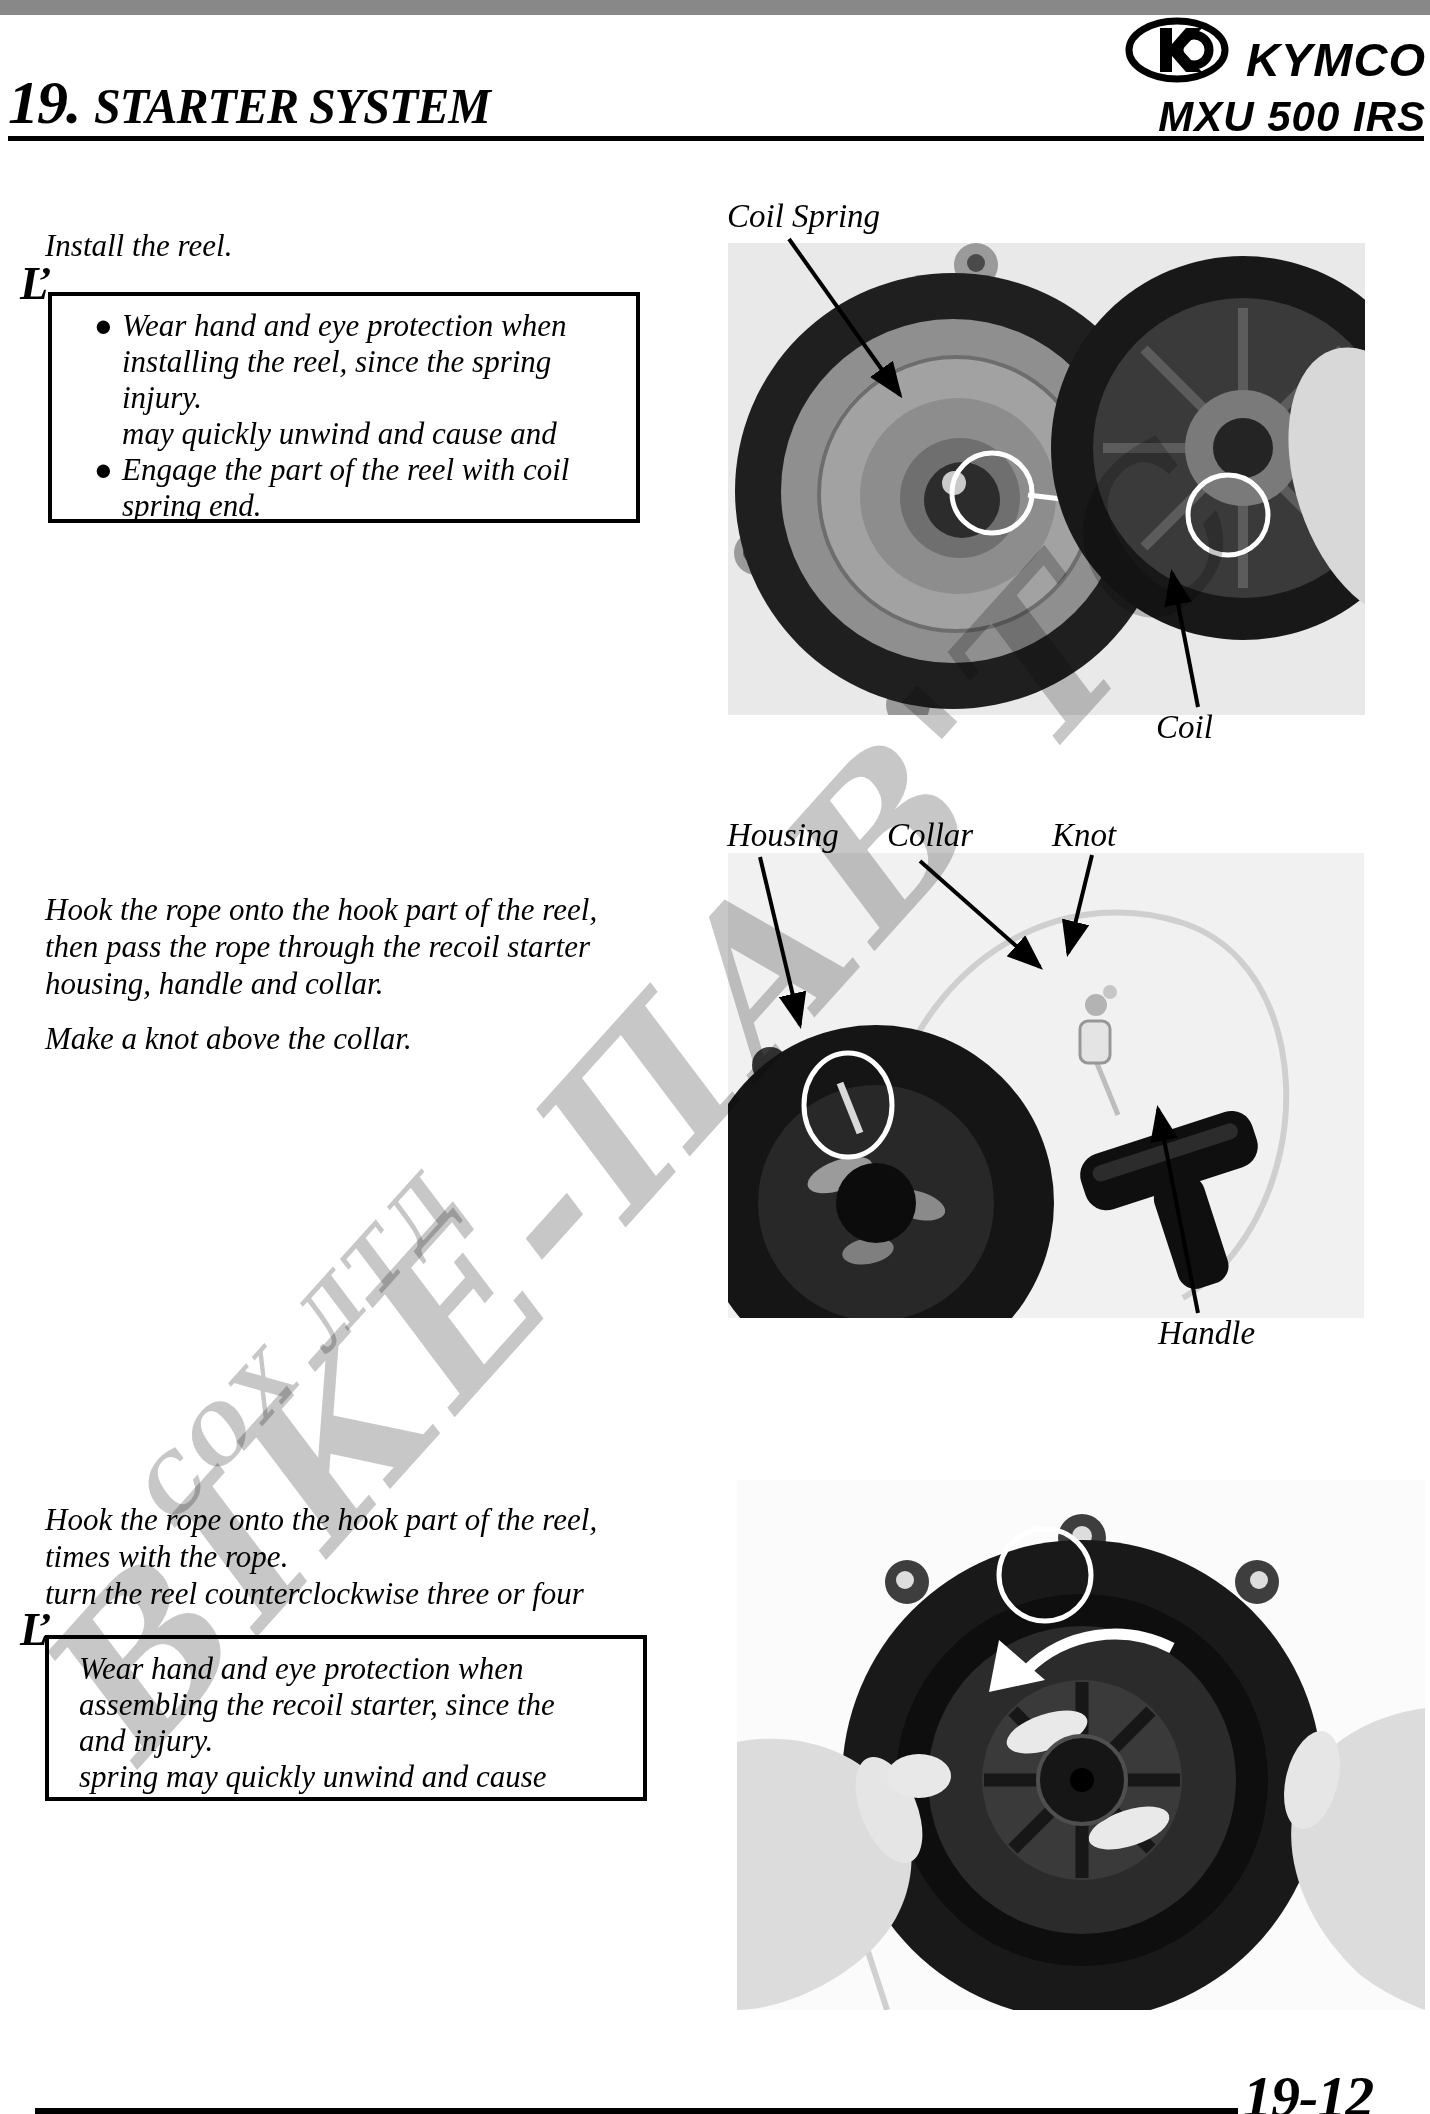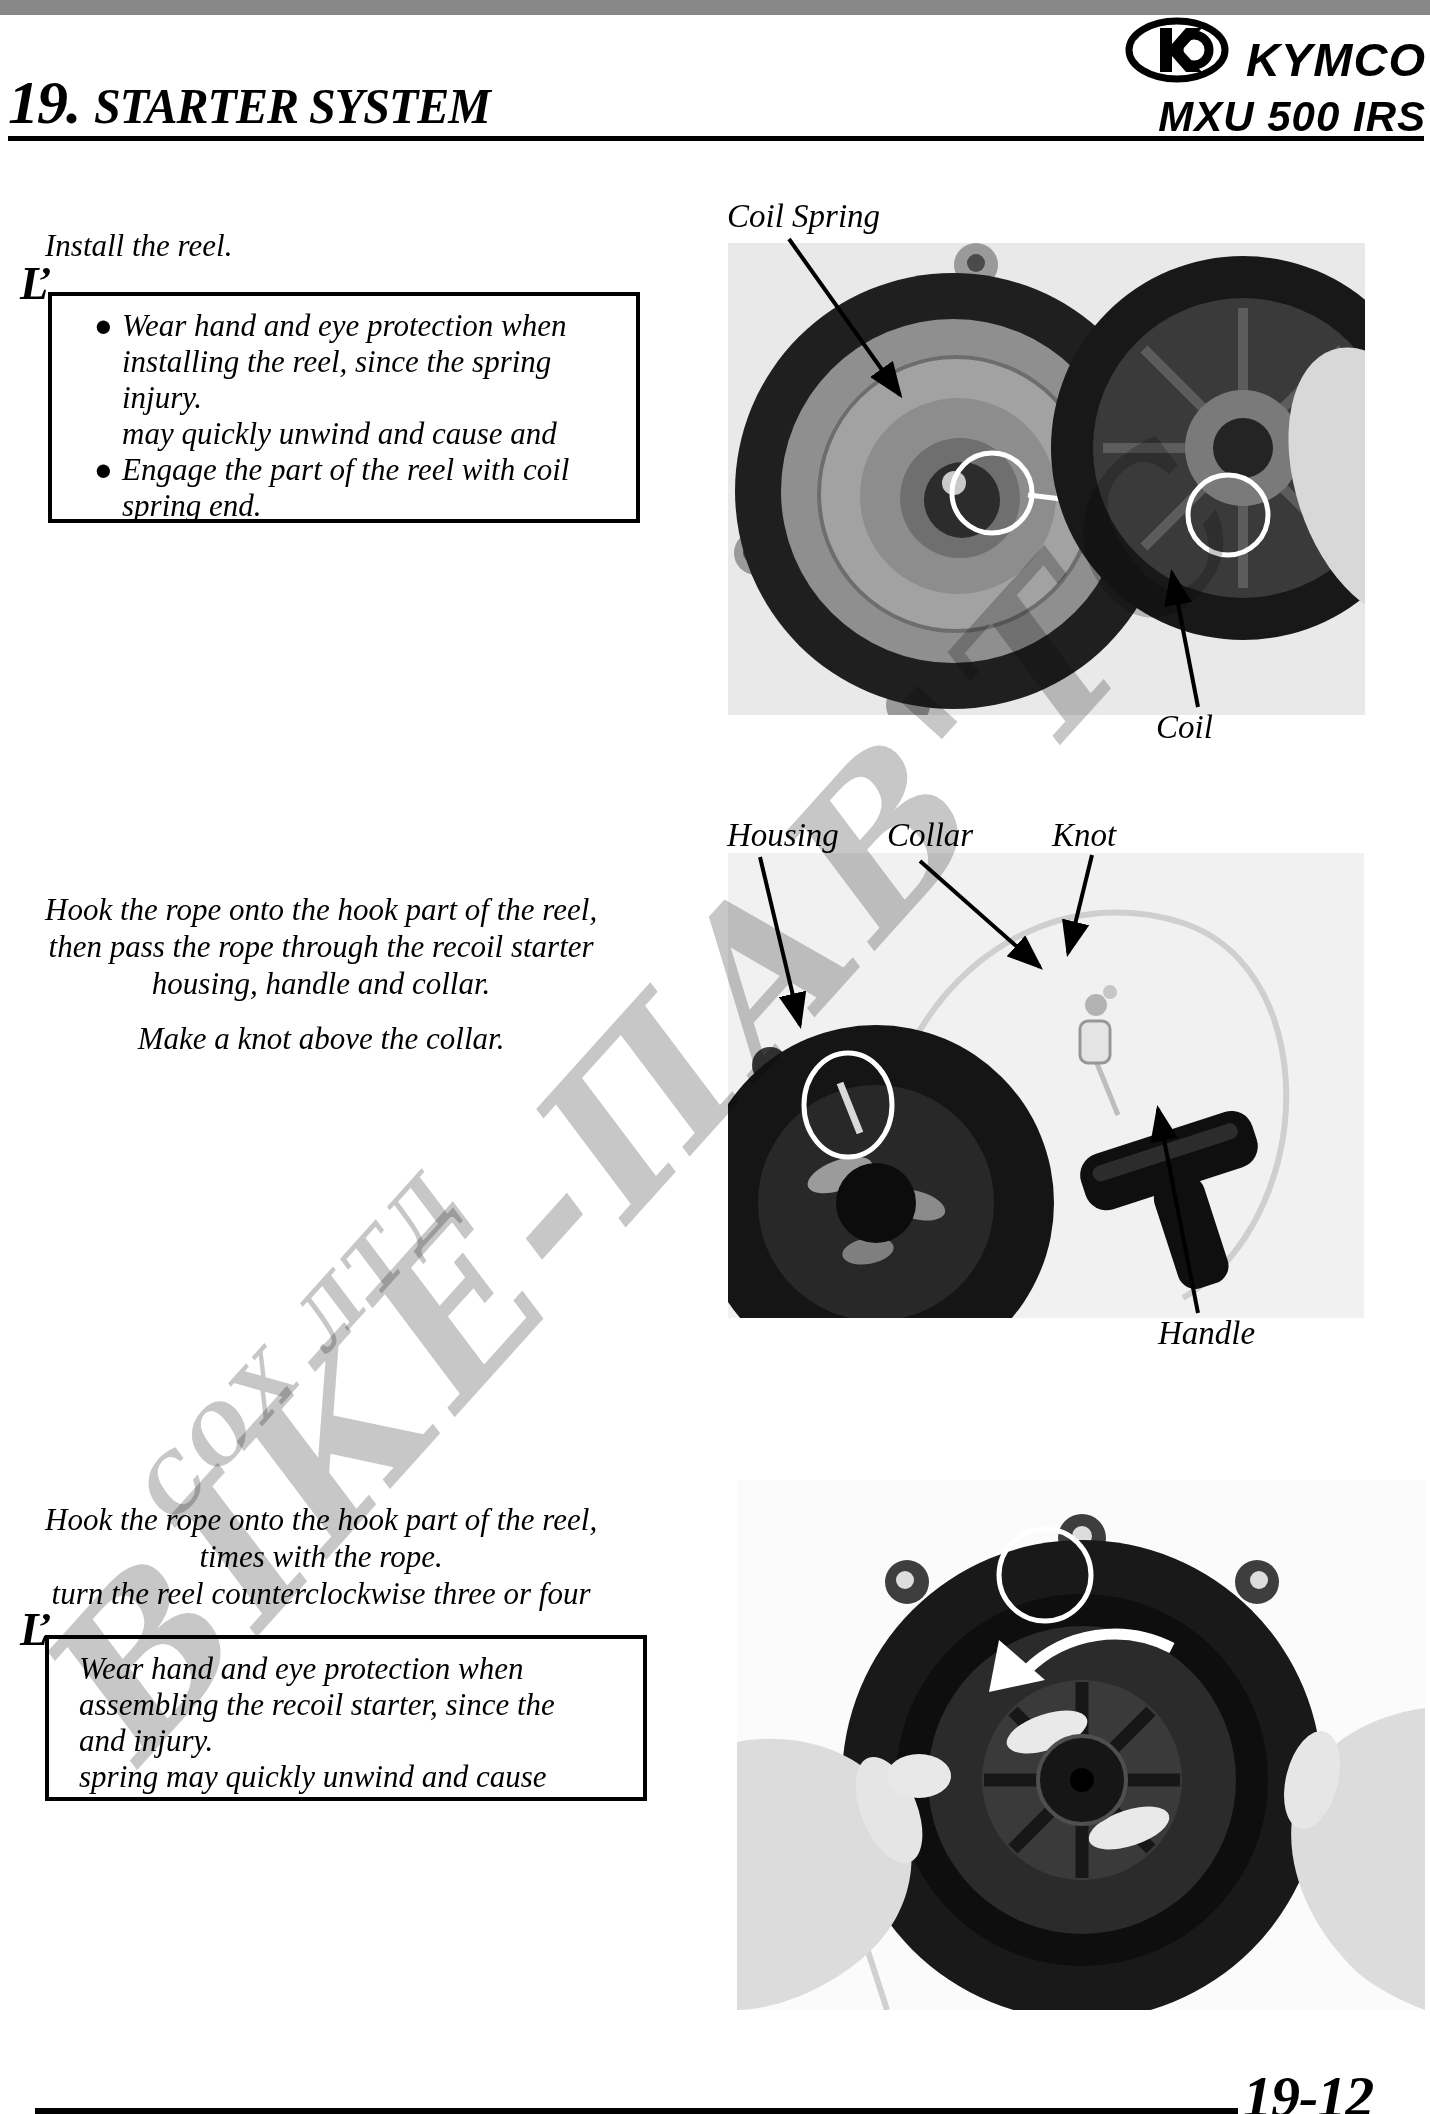--- a/index.html
+++ b/index.html
@@ -14,21 +14,21 @@
   .heading{left:8px;top:52px;display:flex;align-items:baseline;gap:14px;}
   .h-num{font-size:62px;font-weight:bold;letter-spacing:-2px;}
   .h-title{font-size:50px;font-weight:bold;letter-spacing:-1px;transform:scaleX(.96);transform-origin:left;}
   .head-rule{left:8px;top:121px;width:1416px;height:5px;background:#000;}
   .brandblock{right:4px;top:2px;display:flex;flex-direction:column;align-items:flex-end;font-family:"Liberation Sans",sans-serif;}
   .brandrow{display:flex;align-items:flex-end;gap:16px;}
   .brand-name{font-size:47px;font-weight:bold;letter-spacing:1px;}
   .brand-model{font-size:42px;font-weight:bold;letter-spacing:1px;margin-top:6px;}
 
   
-  .body-line{font-size:31px;line-height:37px;white-space:nowrap;text-align:center;}
+  .body-line{font-size:31px;line-height:37px;white-space:nowrap;}
   .para{left:45px;}
   .note-icon{font-size:46px;font-weight:bold;line-height:1;}
 
   .warnbox{border:4px solid #000;box-sizing:border-box;background:transparent;}
   .warnbox .inner{padding:12px 14px 0 42px;}
   .wline{font-size:31px;line-height:36px;white-space:nowrap;display:flex;}
   .bullet{display:inline-block;width:28px;flex:0 0 28px;}
   .indent{padding-left:28px;}
 
   .photo-label{font-size:33px;line-height:36px;white-space:nowrap;background:transparent;}

